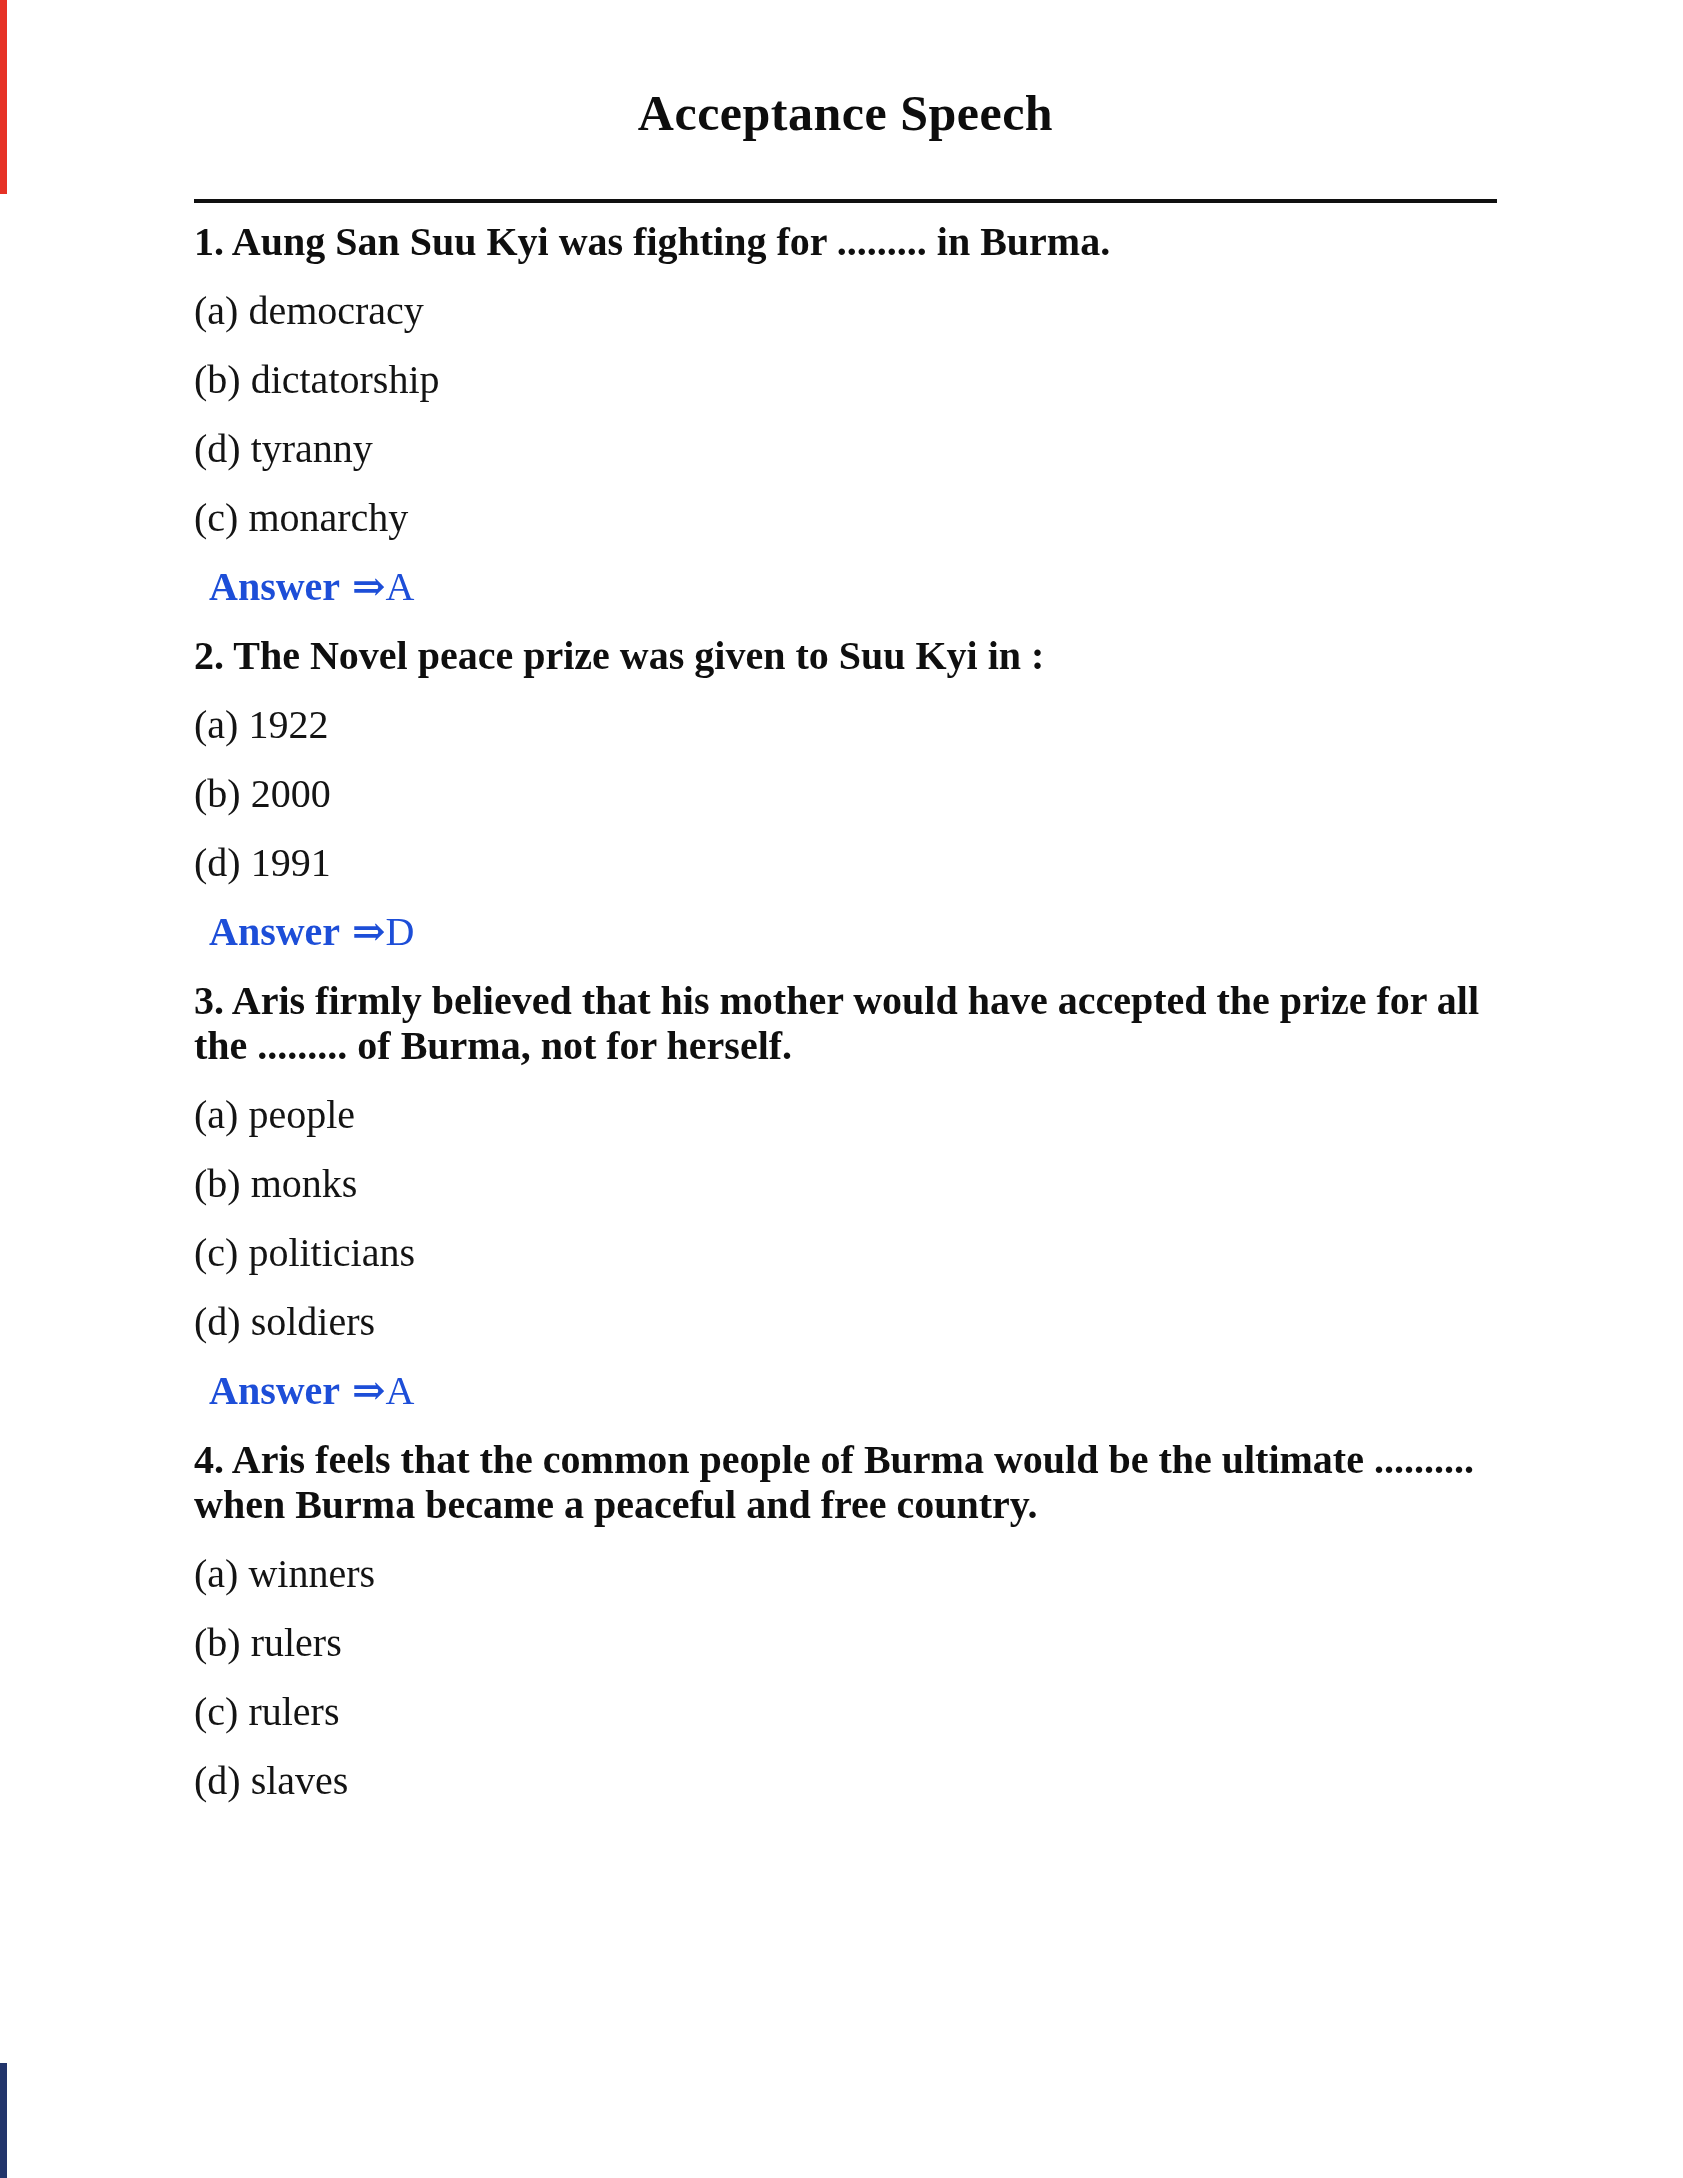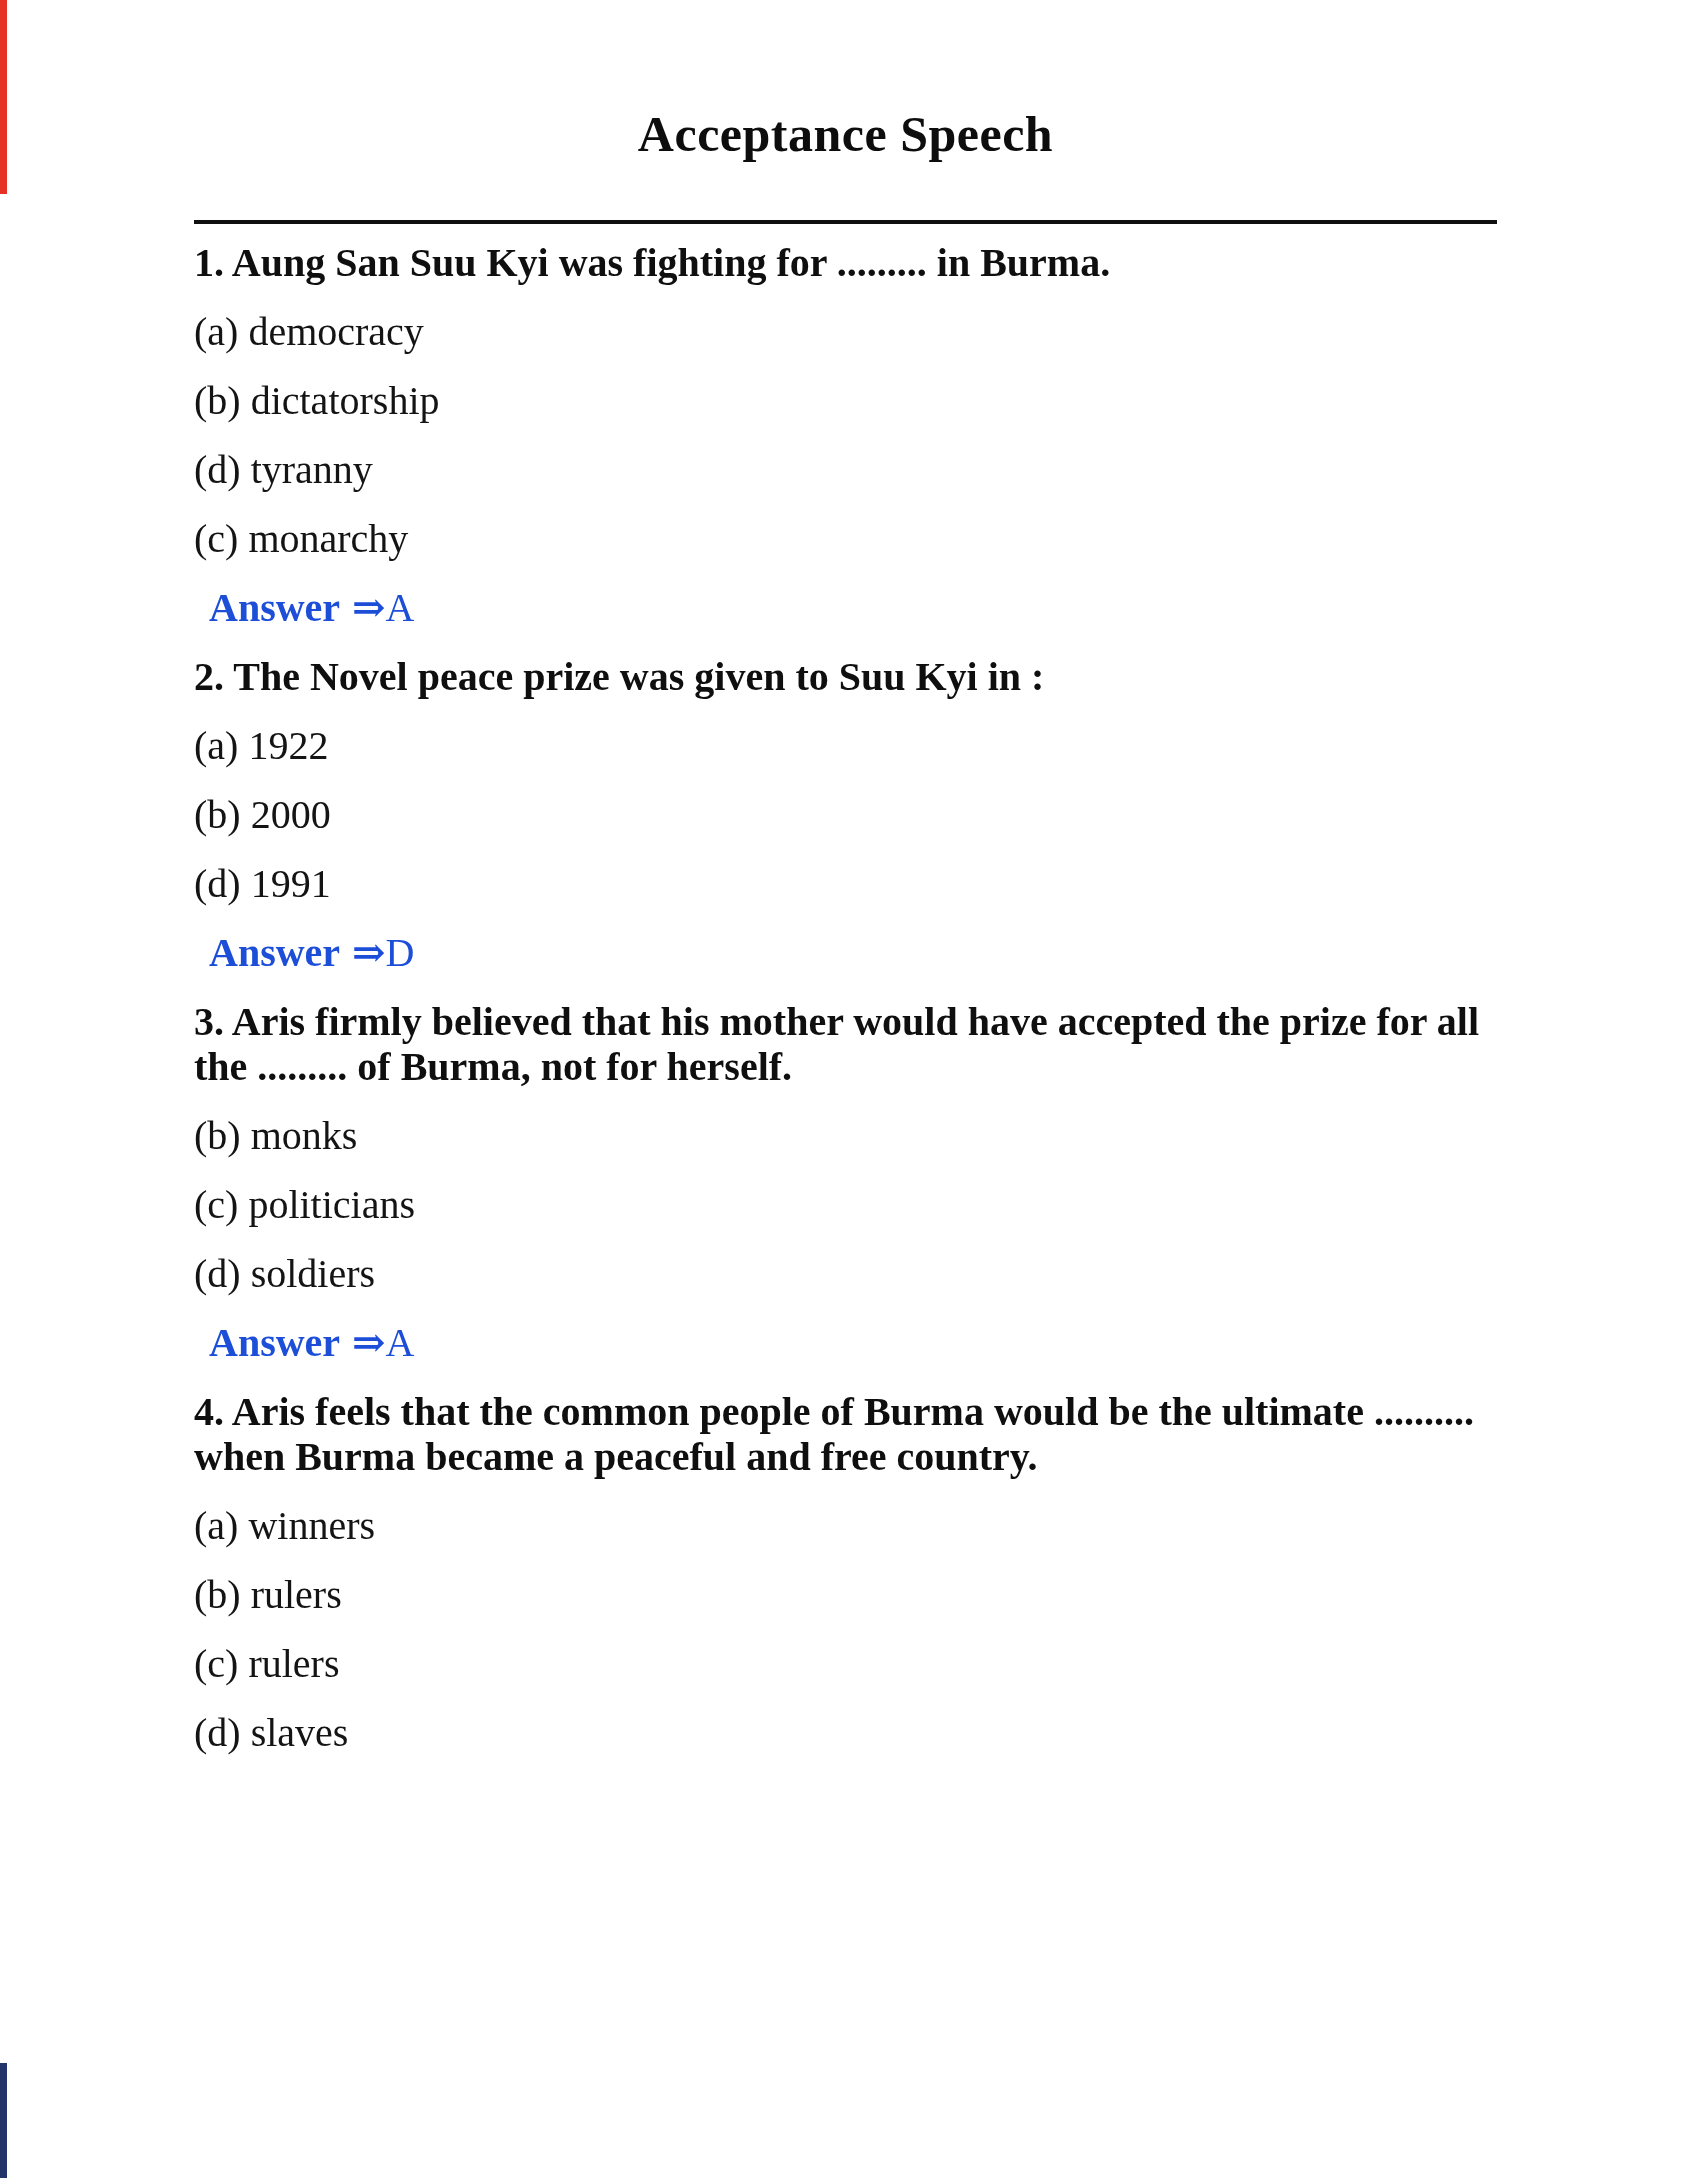--- a/index.html
+++ b/index.html
@@ -22,21 +22,21 @@
     width: 7px;
   }
   .edge-stripe.top { top: 0; height: 194px; }
   .edge-stripe.bottom { bottom: 0; height: 115px; }
 
   .content {
     width: 1303px;
     margin-left: 194px;
   }
   h1.title {
-    margin: 105px 0 0 0;
+    margin: 84px 0 0 0;
     font-size: 50px;
     line-height: 59px;
     font-weight: bold;
     text-align: center;
     color: #0d0d0d;
     letter-spacing: 0.5px;
   }
   hr.rule {
     border: none;
     border-top: 4px solid #101010;
@@ -95,20 +95,21 @@
       <p class="q">2. The Novel peace prize was given to Suu Kyi in :</p>
       <p class="opt">(a) 1922</p>
       <p class="opt">(b) 2000</p>
       <p class="opt">(d) 1991</p>
       <p class="answer"><span class="answer-word">Answer</span><span class="arrow">⇒</span><span class="answer-letter">D</span></p>
     </section>
 
     <section class="question">
       <p class="q">3. Aris firmly believed that his mother would have accepted the prize for all
 the ......... of Burma, not for herself.</p>
+      <p class="opt">(a) people</p>
       <p class="opt">(b) monks</p>
       <p class="opt">(c) politicians</p>
       <p class="opt">(d) soldiers</p>
       <p class="answer"><span class="answer-word">Answer</span><span class="arrow">⇒</span><span class="answer-letter">A</span></p>
     </section>
 
     <section class="question">
       <p class="q">4. Aris feels that the common people of Burma would be the ultimate ..........
 when Burma became a peaceful and free country.</p>
       <p class="opt">(a) winners</p>

